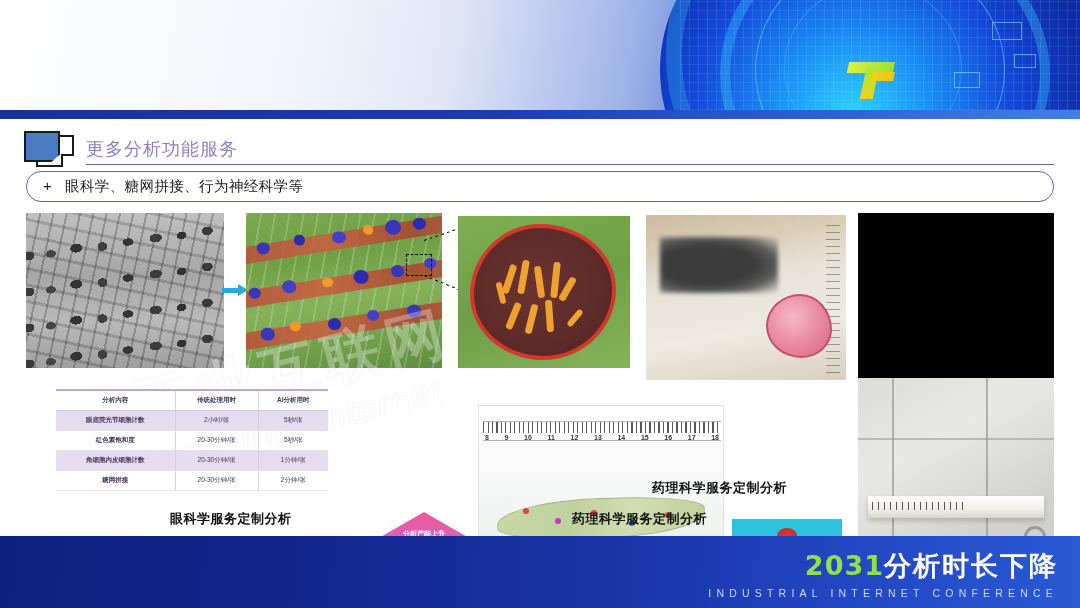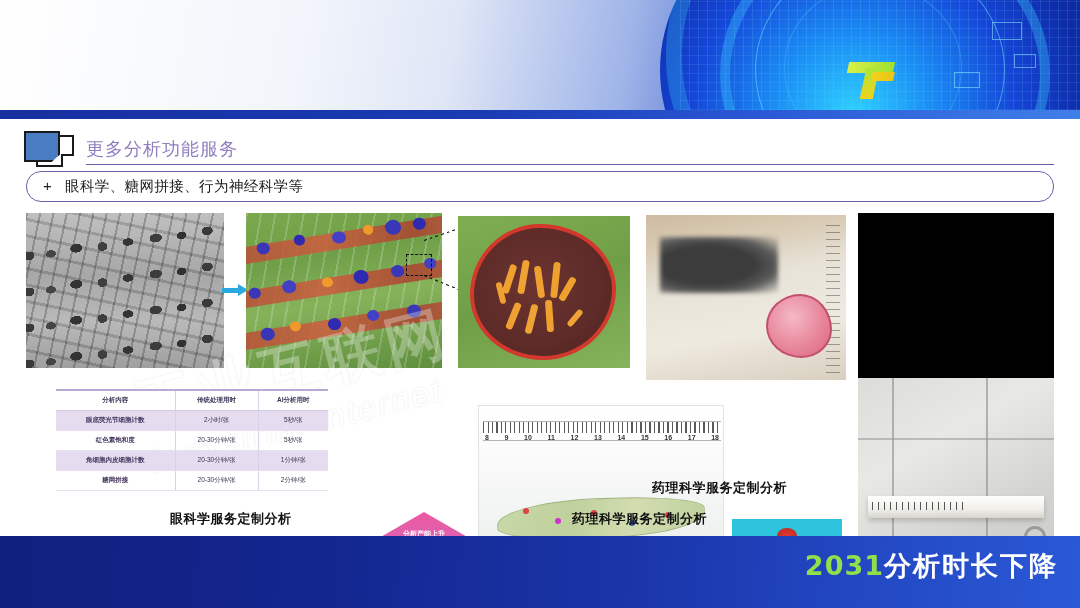--- a/index.html
+++ b/index.html
@@ -580,16 +580,17 @@
     <div class="cap" style="left:170px; top:391px;">眼科学服务定制分析</div>
     <div class="cap" style="left:572px; top:391px;">药理科学服务定制分析</div>
 
   </div>
 
   <div class="footer">
     <div class="footer-logo">
       <div class="line1">
         <span class="fl-year">2031</span><span class="fl-cn">分析时长下降</span>
       </div>
+      <div class="fl-en">INDUSTRIAL INTERNET CONFERENCE</div>
     </div>
   </div>
 
 </div>
 
 </body></html>

